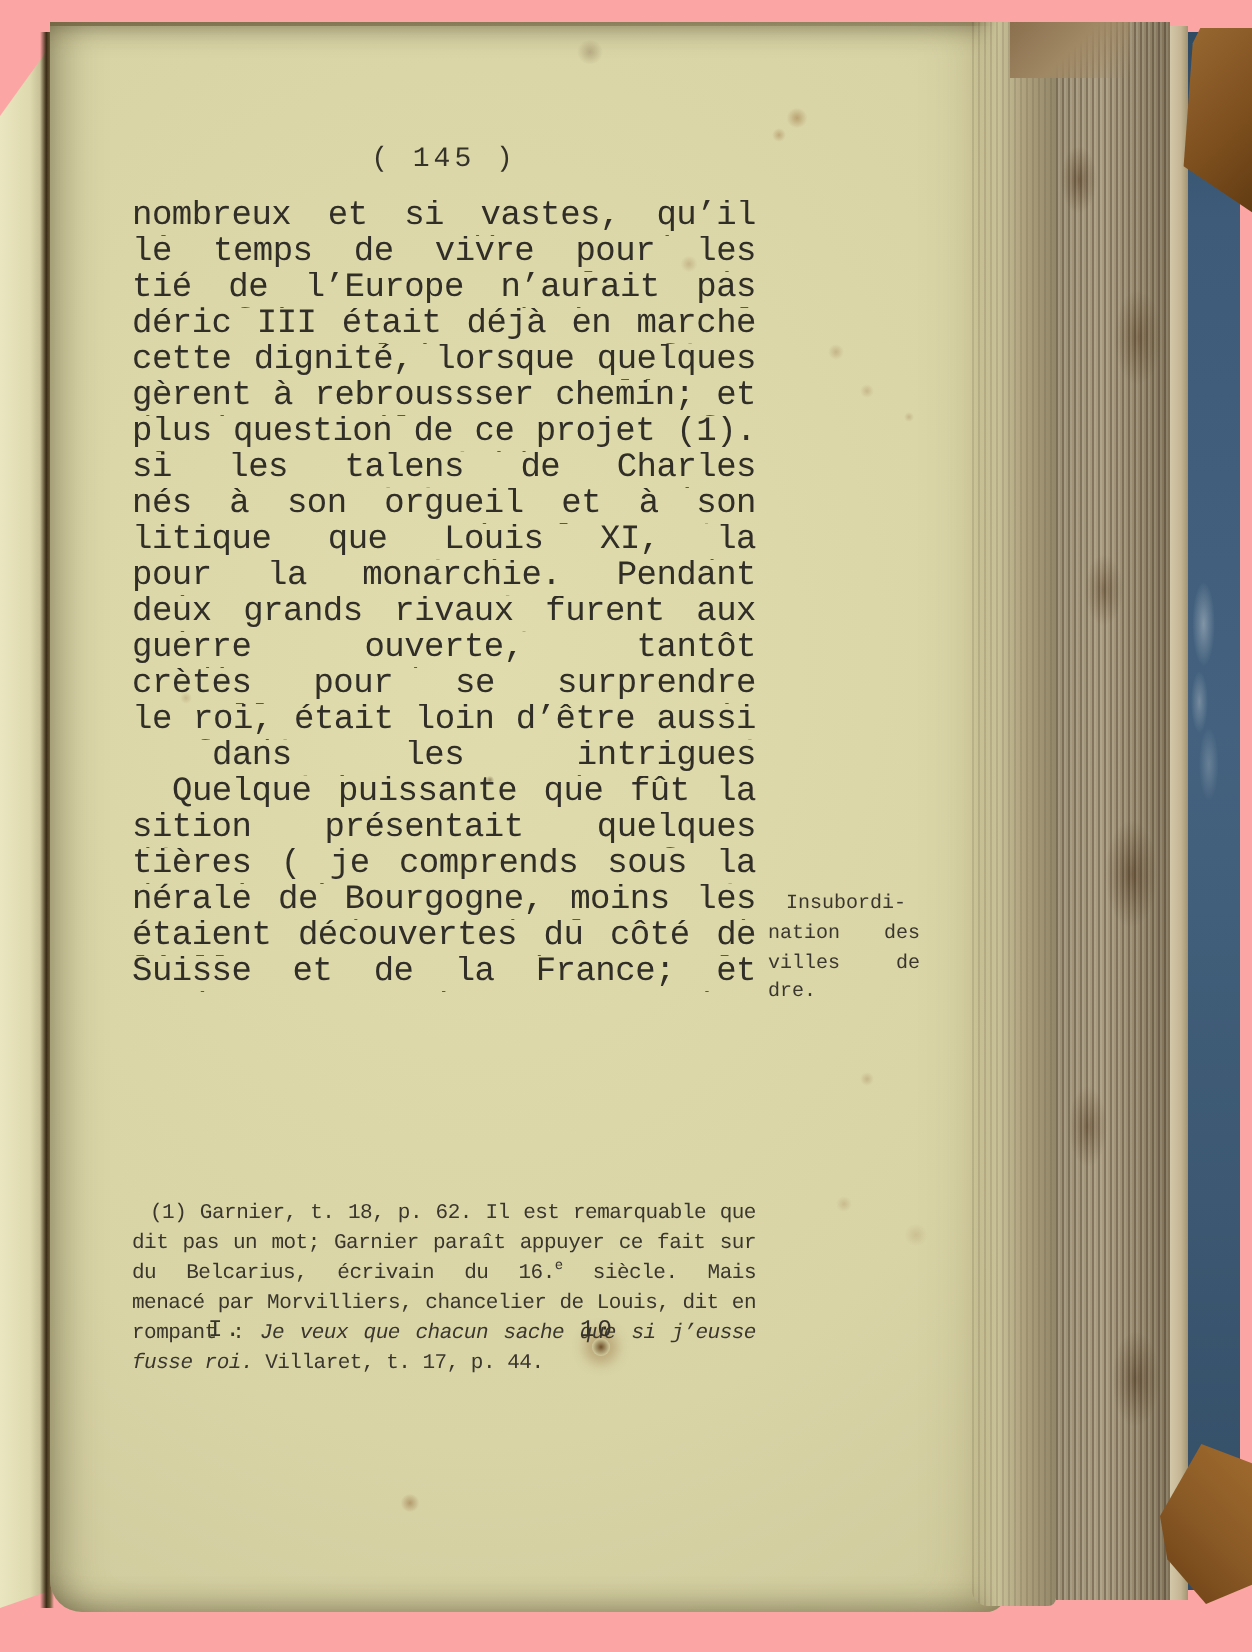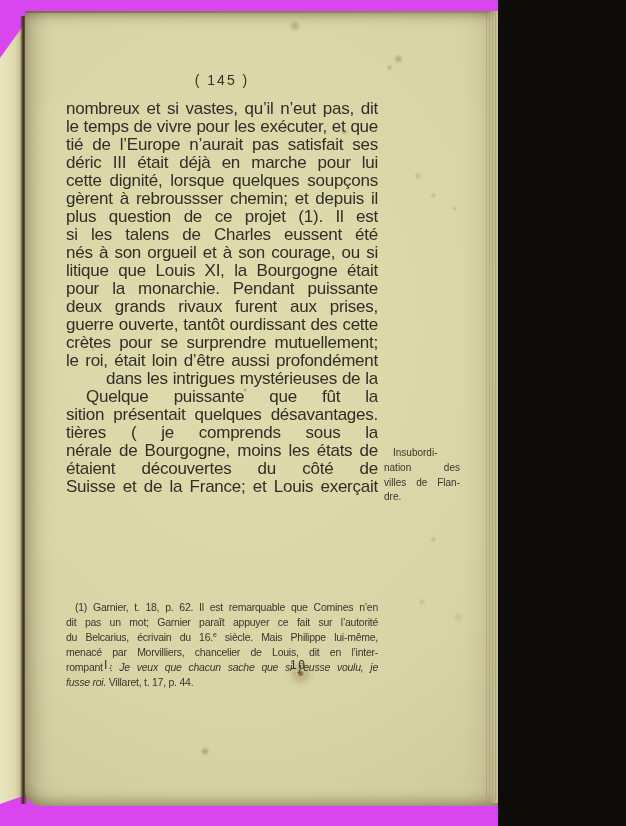--- a/index.html
+++ b/index.html
@@ -1,17 +1,17 @@
 <!DOCTYPE html>
 <html><head>
 <meta charset="utf-8">
 <style>
   html,body{margin:0;padding:0;background:#0d0c08;}
-  .canvas{position:relative;width:498px;height:826px;background:#d946ef;overflow:hidden;
-          font-family:Liberation Sans, sans-serif;}
+  .canvas{position:relative;width:626px;height:826px;background:#fca5a5;overflow:hidden;
+          font-family:Liberation Mono, monospace;}
 
   
   .facing-page{position:absolute;left:0;top:12px;width:23px;height:794px;
     background:linear-gradient(90deg,#eae6c0,#ded9ae 65%,#b9b188);
     clip-path:polygon(0 46px,100% 14px,100% calc(100% - 10px),0 calc(100% - 2px));}
   .gutter{position:absolute;left:20px;top:16px;width:7px;height:788px;
     background:linear-gradient(90deg,rgba(40,30,15,0),#3a2c16 45%,#6b5a38 72%,rgba(90,75,45,0));}
 
   
   .main-page{position:absolute;left:25px;top:11px;width:478px;height:795px;

